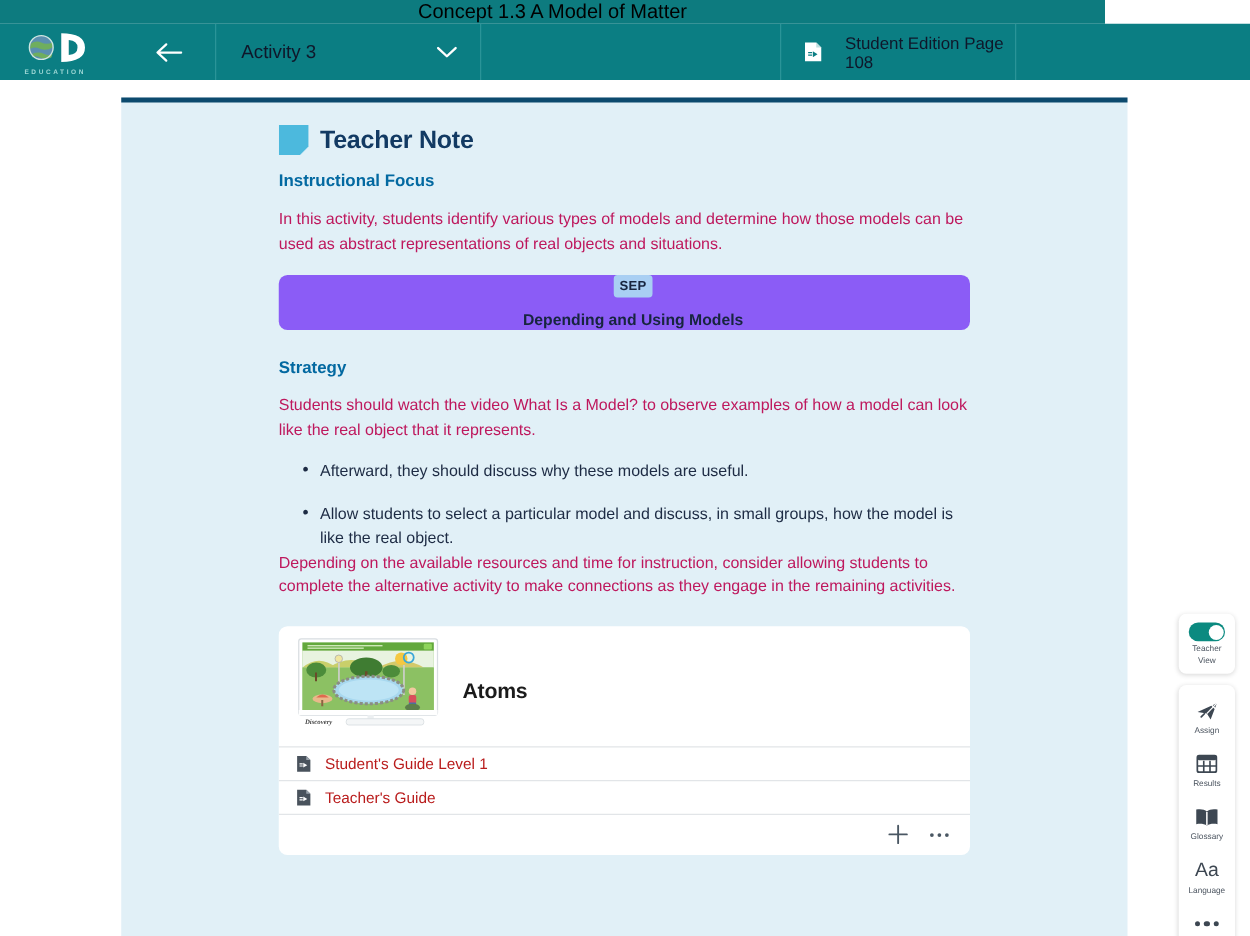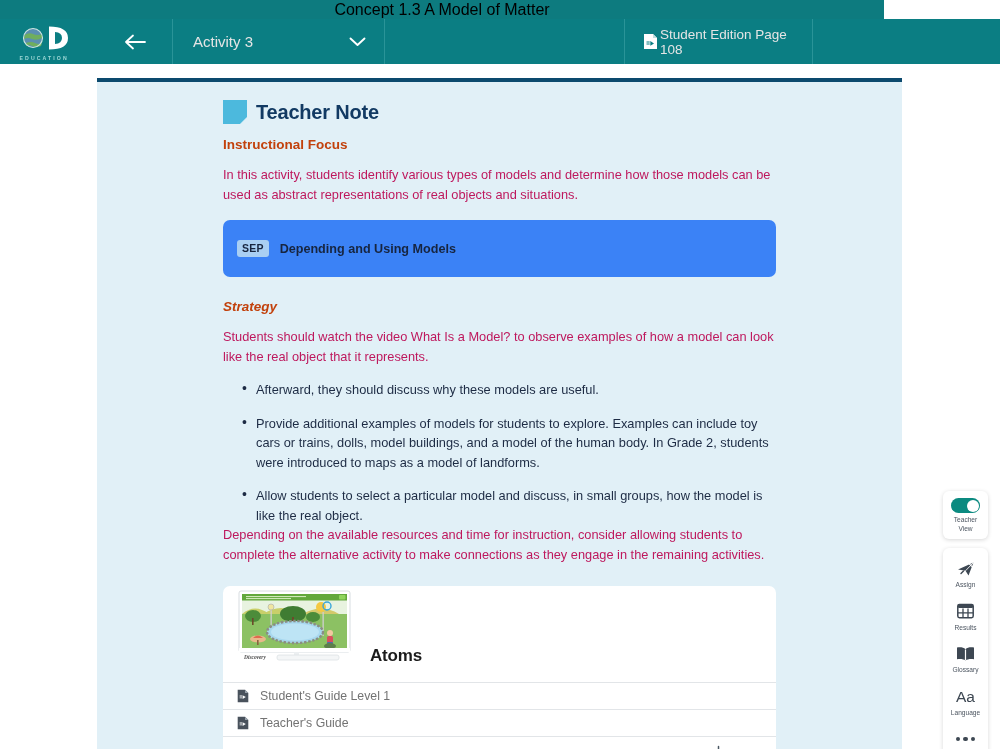--- a/index.html
+++ b/index.html
@@ -46,27 +46,27 @@
   }
   .nav-wonder {
     display: flex; align-items: center;
     flex-shrink: 0;
     color: #ffffff; font-size: 15.5px;
     padding-right: 42px;
   }
   .nav-cell {
     border-left: 1px solid #2a9498;
     display: flex; align-items: center;
-    color: #e5e5e5; font-size: 15px;
+    color: #0f172a; font-size: 15px;
     position: relative;
   }
   .nav-activity { width: 212px; padding-left: 20px; }
   .nav-activity .chev { position: absolute; right: 18px; top: 50%; transform: translateY(-50%); }
   .nav-blank { width: 240px; }
-  .nav-sepage { width: 188px; padding-left: 18px; gap: 2px; font-size: 13.5px; justify-content: space-between; }
+  .nav-sepage { width: 188px; padding-left: 18px; gap: 18px; font-size: 13.5px; justify-content: space-between; }
   .nav-right-edge { flex: 1; border-left: 1px solid #2a9498; }
 
   .pdf-ico { width: 15px; height: 17px; flex-shrink: 0; }
 
   
   .page-body {
     position: absolute; top: 64px; left: 0;
     width: 1000px; height: 685px;
     background: #ffffff;
   }
@@ -92,39 +92,40 @@
   }
   .tn-ico::after {
     content: ""; position: absolute;
     right: 0; bottom: 0;
     width: 7px; height: 7px;
     background: #e1f0f7;
     clip-path: polygon(100% 0, 100% 100%, 0 100%);
   }
   .tn-title { font-size: 20px; font-weight: bold; color: #123a63; letter-spacing: -0.2px; }
 
-  h3.sub { font-size: 13.5px; font-weight: bold; color: #c2410c; margin: 0 0 13px 0; }
-  h3.sub.strategy { margin-top: 0; font-style: italic; }
+  h3.sub { font-size: 13.5px; font-weight: bold; color: #0369a1; margin: 0 0 13px 0; }
+  h3.sub.strategy { margin-top: 0; }
 
   p.body {
     font-size: 12.8px; line-height: 19.5px; color: #be185d;
     margin: 0 0 14px 0;
   }
   p.body.tight { margin-bottom: 0; }
   .vid-title { font-style: normal; }
 
   
   .sep-card {
-    background: #3b82f6;
+    background: #8b5cf6;
     border-radius: 7px;
-    height: 57px;
+    height: 44px;
     margin: 16px 0 22px 0;
     display: flex; align-items: center;
     padding-left: 14px;
     gap: 11px;
+    flex-direction: column;
   }
   .sep-badge {
     background: #a9cff3; color: #17253f;
     font-size: 10.5px; font-weight: bold;
     padding: 2.5px 5px 3px 5px;
     border-radius: 3px; letter-spacing: 0.2px;
   }
   .sep-label { font-size: 12.6px; font-weight: bold; color: #17253f; }
 
   
@@ -140,35 +141,35 @@
   }
   .after-bullets { margin-top: 21px; }
 
   
   .res-card {
     background: #ffffff;
     border-radius: 7px;
     margin-top: 22px;
     overflow: hidden;
   }
-  .res-top { display: flex; align-items: flex-end; padding: 14px 14px 16px 14px; gap: 14px; height: 96px; }
+  .res-top { display: flex; align-items: center; padding: 14px 14px 16px 14px; gap: 14px; height: 96px; }
   .thumb {
     width: 119px; height: 76px; flex-shrink: 0;
     position: relative; border-radius: 2px; overflow: hidden;
     background: #ffffff;
   }
   .res-name { font-size: 17px; font-weight: bold; color: #1b1b1b; margin-top: 10px; letter-spacing: -0.2px; }
 
   .res-row {
     border-top: 1px solid #e2e5e8;
     height: 27px;
     display: flex; align-items: center;
     padding-left: 14px; gap: 11px;
   }
-  .res-row-label { font-size: 12.3px; color: #737373; }
+  .res-row-label { font-size: 12.3px; color: #b91c1c; }
   .res-ico { width: 12px; height: 14px; flex-shrink: 0; }
 
   .res-foot {
     border-top: 1px solid #e2e5e8;
     height: 33px;
     display: flex; align-items: center; justify-content: flex-end;
     gap: 16px; padding-right: 16px;
   }
   .foot-btn { color: #4a5763; display: flex; align-items: center; }
 
@@ -274,21 +275,20 @@
         <span class="sep-badge">SEP</span>
         <span class="sep-label">Depending and Using Models</span>
       </div>
 
       <h3 class="sub strategy">Strategy</h3>
 
       <p class="body"><span>Students should watch the video </span><span class="vid-title">What Is a Model?</span><span> to observe examples of how a model can look like the real object that it represents.</span></p>
 
       <ul class="bullets">
         <li>Afterward, they should discuss why these models are useful.</li>
-        <li>Provide additional examples of models for students to explore. Examples can include toy cars or trains, dolls, model buildings, and a model of the human body. In Grade 2, students were introduced to maps as a model of landforms.</li>
         <li>Allow students to select a particular model and discuss, in small groups, how the model is like the real object.</li>
       </ul>
 
       <p class="body tight after-bullets">Depending on the available resources and time for instruction, consider allowing students to complete the alternative activity to make connections as they engage in the remaining activities.</p>
 
       <div class="res-card">
 
         <div class="res-top">
           <div class="thumb">
             <svg width="119" height="76" viewBox="0 0 119 76">

